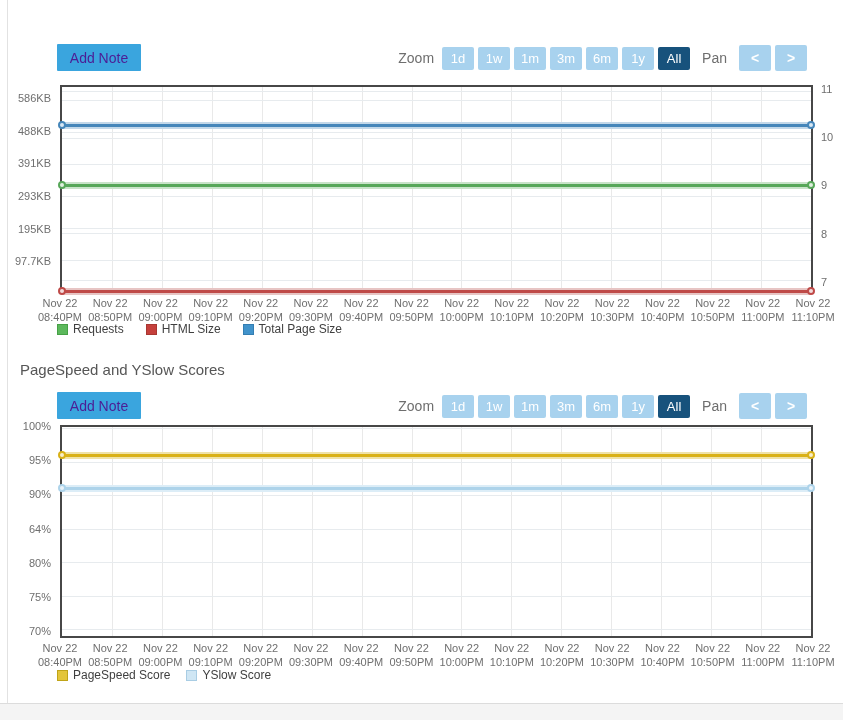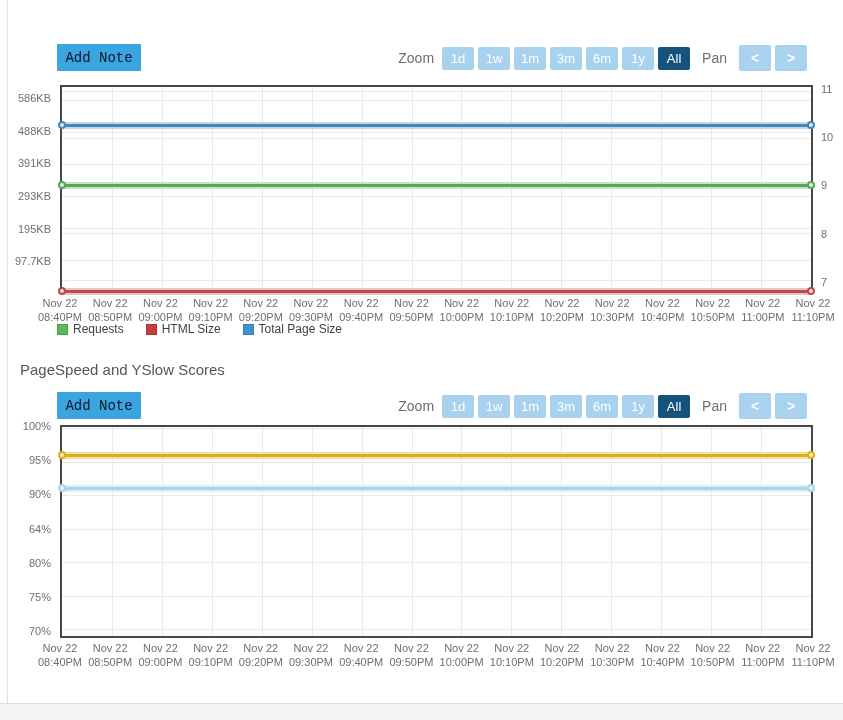--- a/index.html
+++ b/index.html
@@ -6,22 +6,22 @@
   html,body { background:#fff; }
   body { font-family:"Liberation Sans", sans-serif; }
   .page { position:relative; width:843px; height:720px; background:#fff; overflow:hidden; }
   .edge-left { position:absolute; left:7px; top:0; width:1px; height:703px; background:#e2e2e2; }
   .page-bottom { position:absolute; left:0; top:703px; width:843px; height:17px; background:#f4f4f4; border-top:1px solid #dcdcdc; }
 
   .chart-title { position:absolute; left:20px; font-size:15px; color:#565656; }
   .t1 { top:14px; }
   .t2 { top:361px; }
 
-  .add-note { position:absolute; left:57px; width:84px; height:27px; background:#3aa5de; color:#0f172a;
-              border:none; font-size:14px; font-family:Liberation Mono, monospace; cursor:pointer; border-radius:1px; }
+  .add-note { position:absolute; left:57px; width:84px; height:27px; background:#3aa5de; color:#4c1d95;
+              border:none; font-size:14px; font-family:Liberation Sans, sans-serif; cursor:pointer; border-radius:1px; }
   .an1 { top:44px; }
   .an2 { top:392px; }
 
   .zoom-bar { position:absolute; right:36px; display:flex; align-items:center; }
   .zb1 { top:45px; }
   .zb2 { top:393px; }
   .tool-label { font-size:14px; color:#6e6e6e; margin-right:8px; }
   .tool-label.pan { margin-left:12px; }
   .zoom-buttons { display:flex; gap:4px; }
   .zoom-btn { width:32px; height:23px; background:#a8d2ee; color:#fff; border:none; border-radius:2px;
@@ -325,15 +325,25 @@
       </div>
       <div class="xtick" style="left: 93.3333%;">
         <div>Nov 22</div>
         <div>11:00PM</div>
       </div>
       <div class="xtick" style="left: 100%;">
         <div>Nov 22</div>
         <div>11:10PM</div>
       </div>
     </div>
+  <div class="legend l2">
+      <span class="legend-item">
+        <span class="swatch" style="background: rgb(227, 197, 58); border-color: rgb(192, 164, 24);"></span>
+        <span>PageSpeed Score</span>
+      </span>
+      <span class="legend-item">
+        <span class="swatch" style="background: rgb(207, 230, 244); border-color: rgb(169, 205, 228);"></span>
+        <span>YSlow Score</span>
+      </span>
+    </div>
 
   <div class="page-bottom"></div>
 </div>
 
 </body></html>

